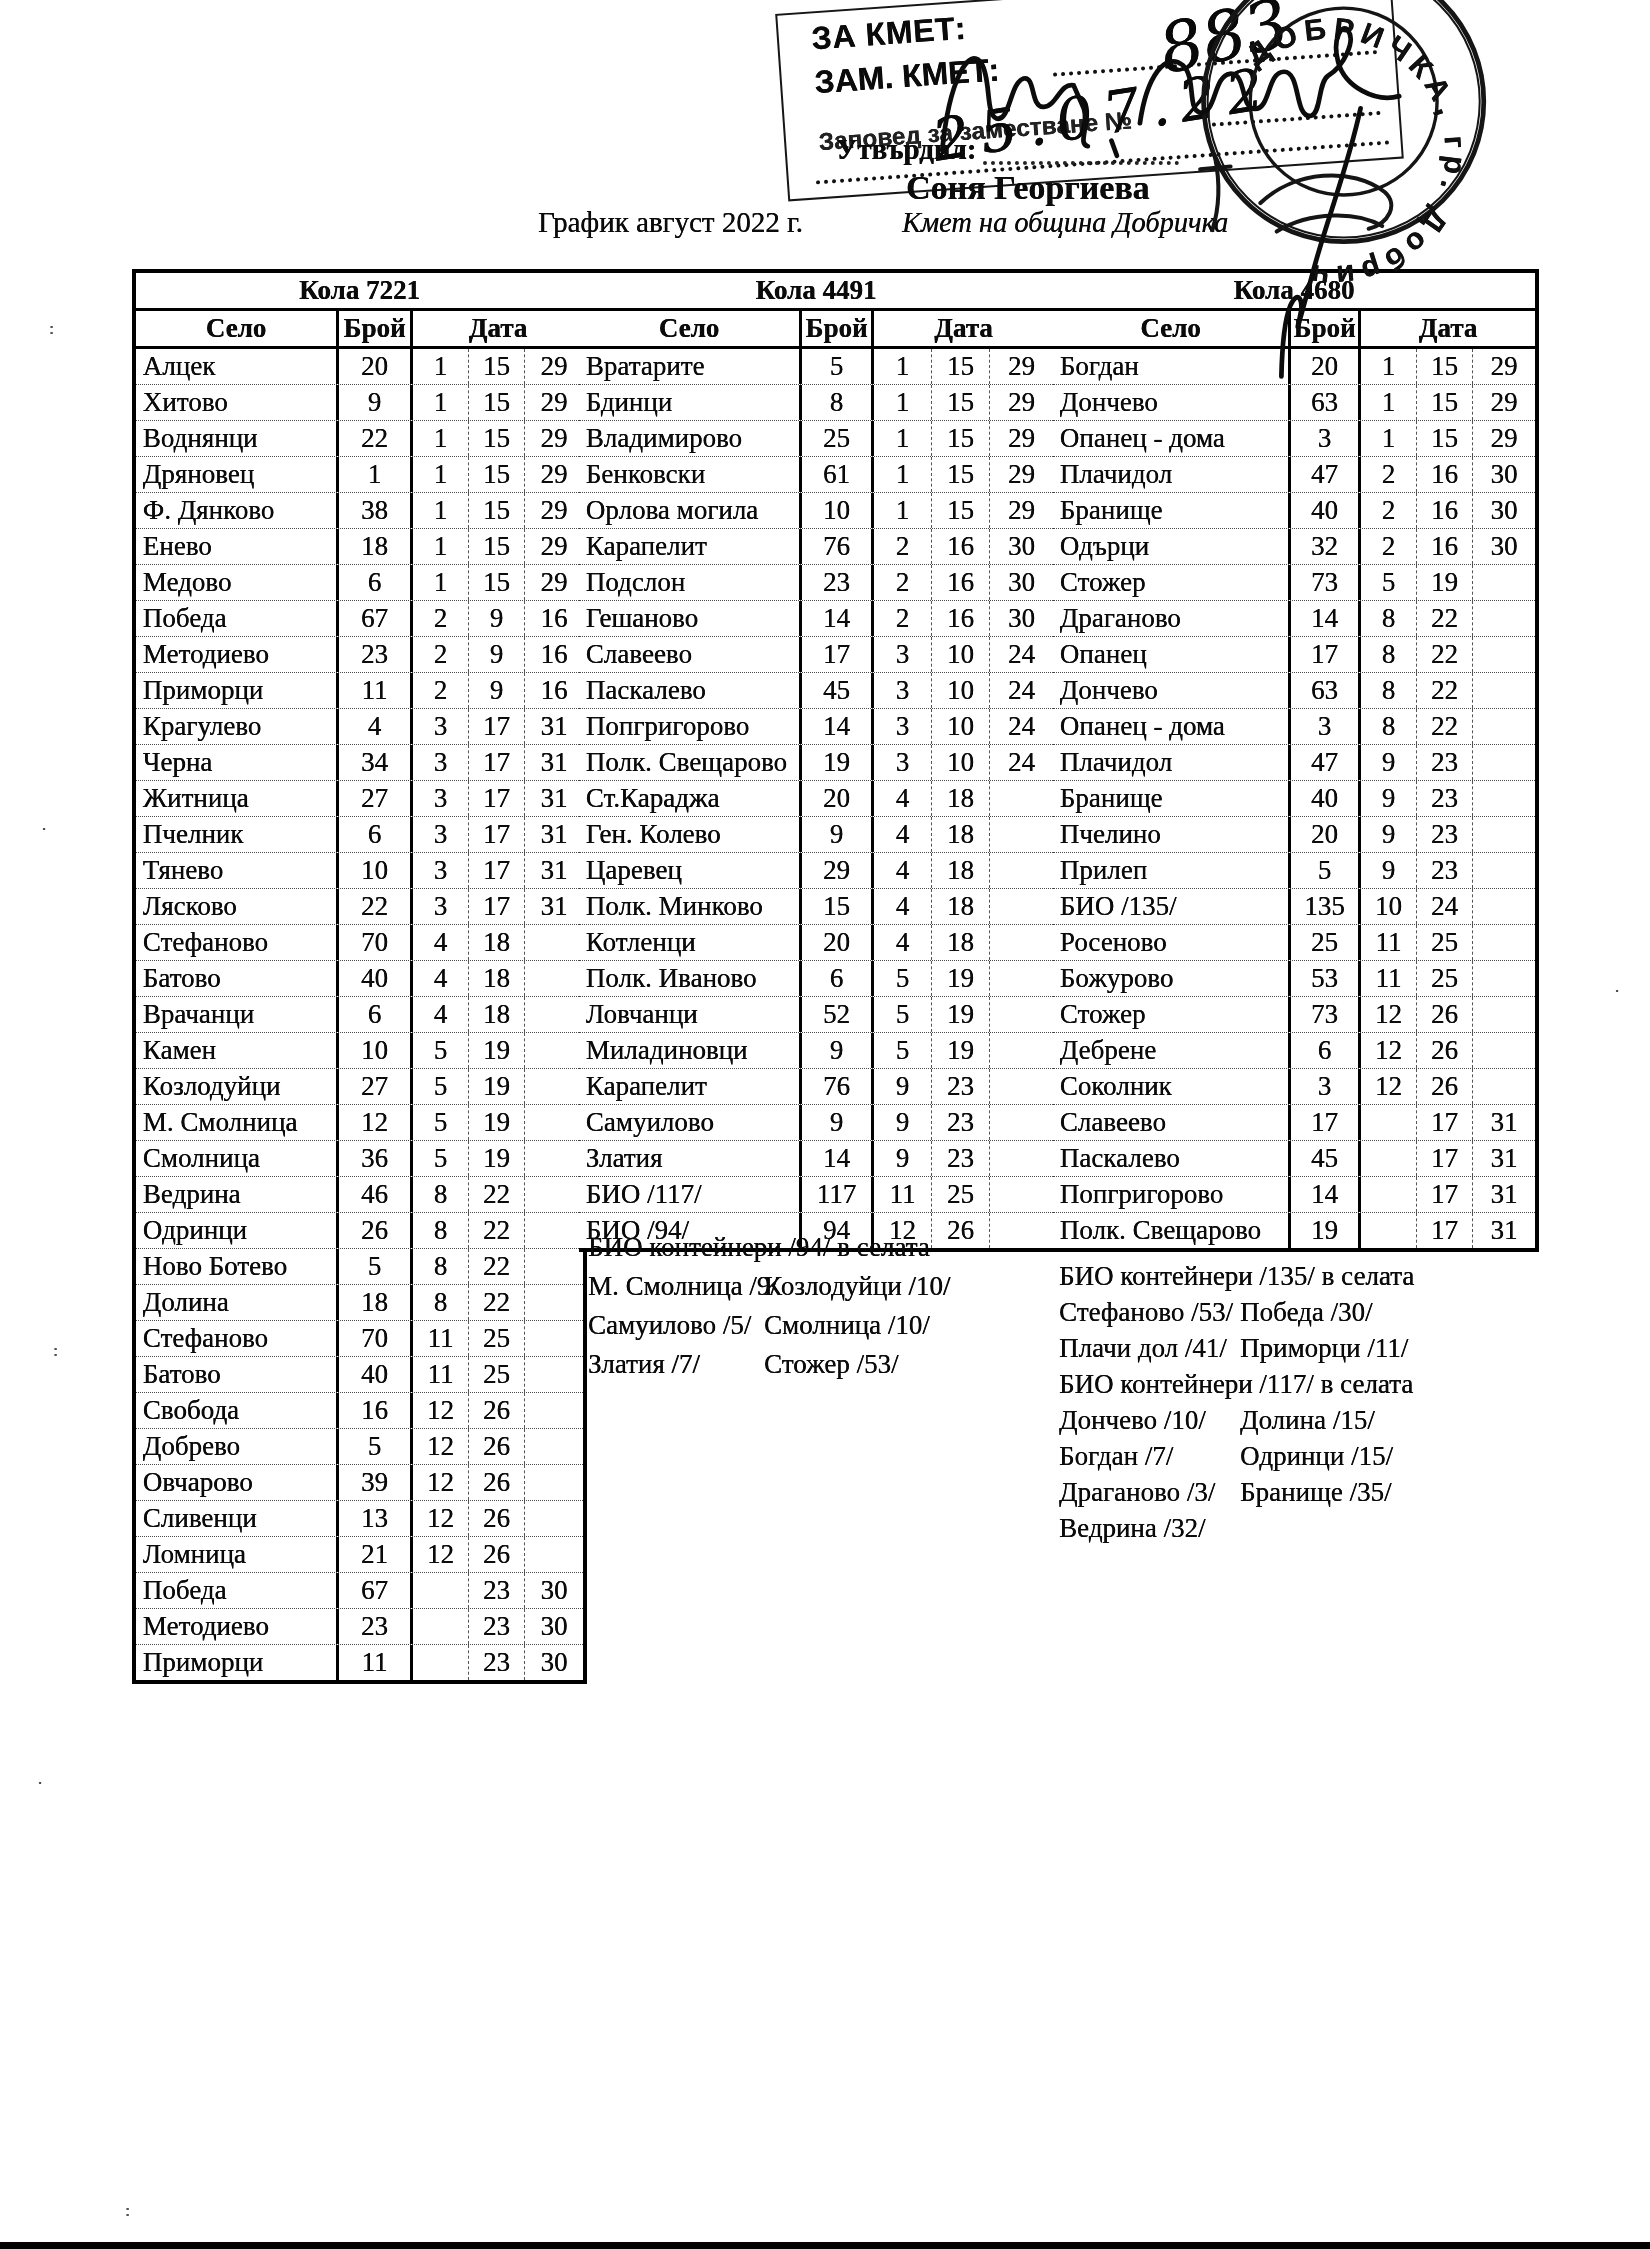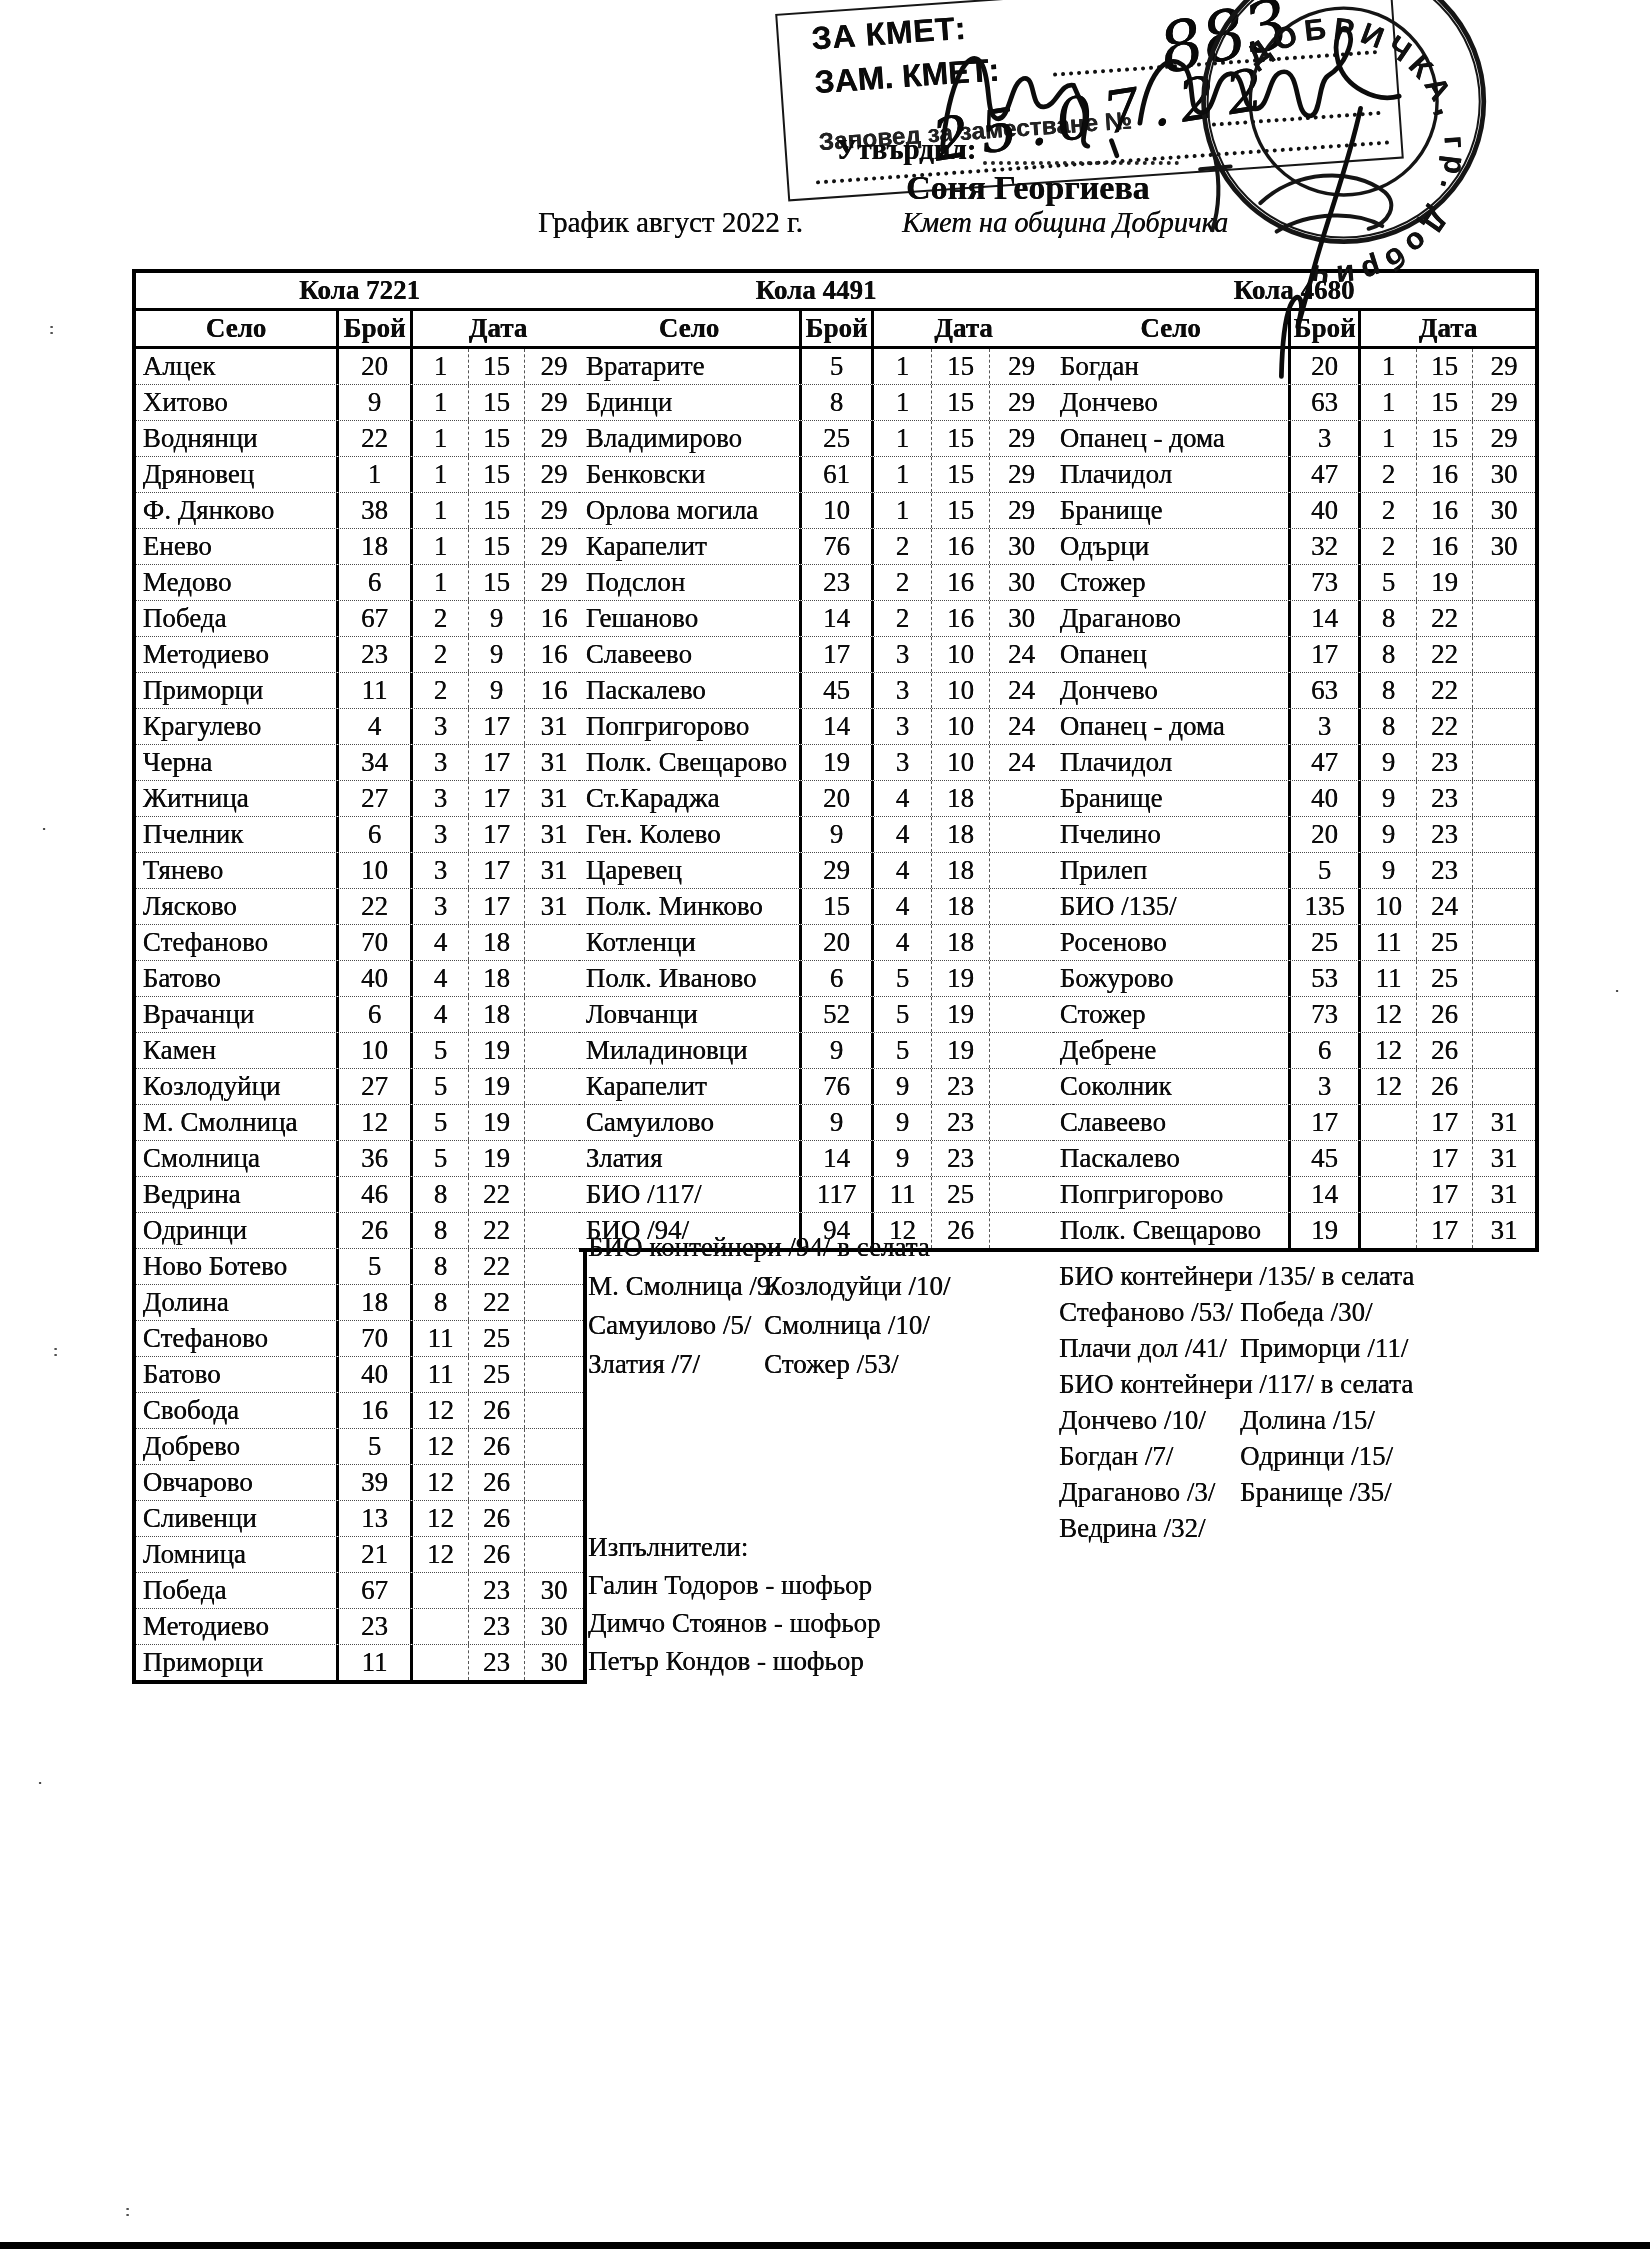--- a/index.html
+++ b/index.html
@@ -738,26 +738,20 @@
       <div class="nline"><span>БИО контейнери /135/ в селата</span></div>
       <div class="nline"><span>Стефаново /53/</span><span class="colB">Победа /30/</span></div>
       <div class="nline"><span>Плачи дол /41/</span><span class="colB">Приморци /11/</span></div>
       <div class="nline"><span>БИО контейнери /117/ в селата</span></div>
       <div class="nline"><span>Дончево /10/</span><span class="colB">Долина /15/</span></div>
       <div class="nline"><span>Богдан /7/</span><span class="colB">Одринци /15/</span></div>
       <div class="nline"><span>Драганово /3/</span><span class="colB">Бранище /35/</span></div>
       <div class="nline"><span>Ведрина /32/</span></div>
     </div>
 
-  <div class="noteblock exec">
-    <div class="nline">Изпълнители:</div>
-    <div class="nline">Галин Тодоров - шофьор</div>
-    <div class="nline">Димчо Стоянов - шофьор</div>
-    <div class="nline">Петър Кондов - шофьор</div>
-  </div>
 
   <svg class="ink" width="1651" height="2250" viewBox="0 0 2439 3324">
 
     <g stroke="#151515" fill="none">
       <circle cx="1985" cy="150" r="207" stroke-width="7"></circle>
       <circle cx="1985" cy="150" r="201" stroke-width="3"></circle>
       <circle cx="1985" cy="150" r="138" stroke-width="5"></circle>
       <path id="stampArc" d="M 1817 150 A 168 168 0 1 1 1816.9 150.2" stroke="none"></path>
       <text font-family="Liberation Sans, sans-serif" font-size="44" font-weight="bold" fill="#111" letter-spacing="9" stroke="none">
         <textPath href="#stampArc" startOffset="6%">ДОБРИЧКА, гр. Добрич</textPath>

